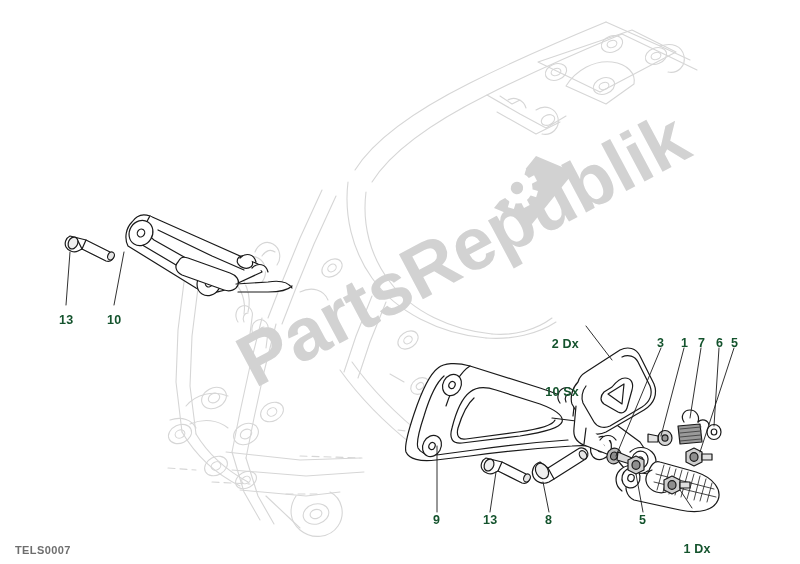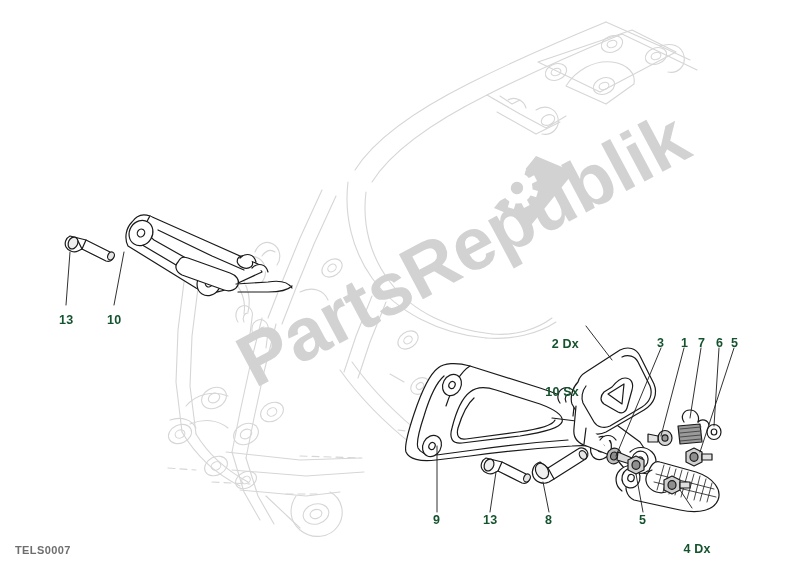--- a/index.html
+++ b/index.html
@@ -394,19 +394,19 @@
   <div class="callout" style="left:698px; top:336px;">7</div>
   <div class="callout" style="left:716px; top:336px;">6</div>
   <div class="callout" style="left:731px; top:336px;">5</div>
 
   <div class="callout" style="left:433px; top:513px;">9</div>
   <div class="callout" style="left:483px; top:513px;">13</div>
   <div class="callout" style="left:545px; top:513px;">8</div>
   <div class="callout" style="left:639px; top:513px;">5</div>
 
   <div class="callout center" style="left:665px; top:512px; width:64px;">
-    <div>4 Dx</div>
+    <div>1 Dx</div>
     
   </div>
 
   <div id="drawing-code">TELS0007</div>
 
 </div>
 
 </body></html>

